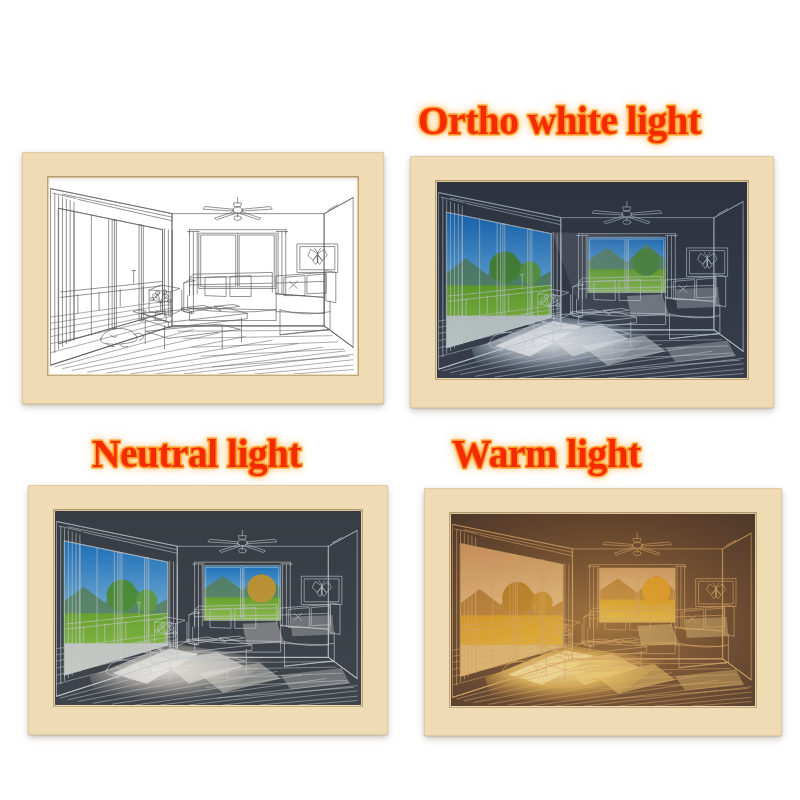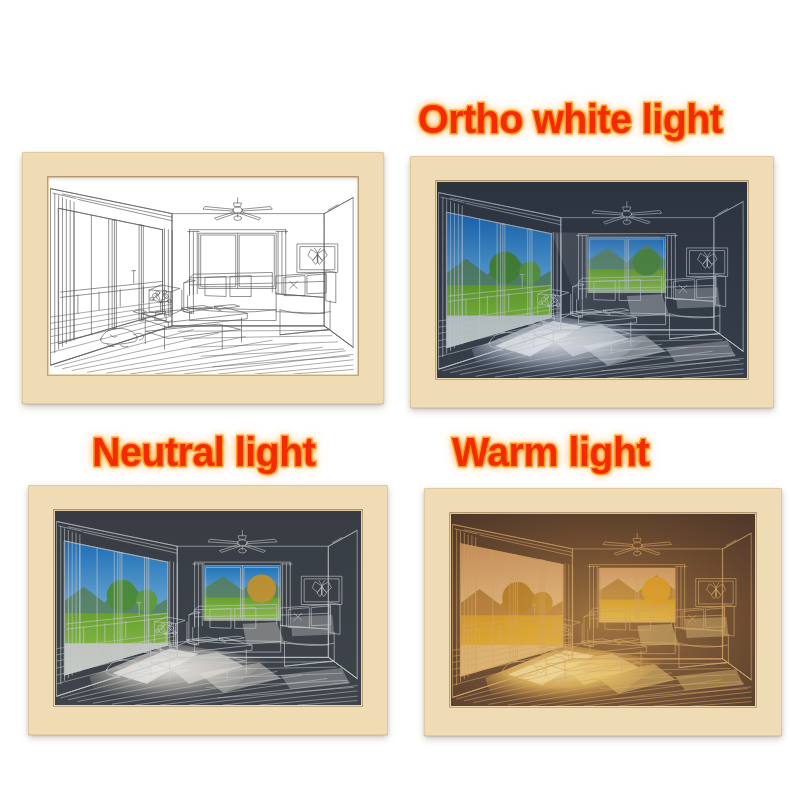--- a/index.html
+++ b/index.html
@@ -1,21 +1,21 @@
 <!DOCTYPE html>
 <html><head>
 <meta charset="utf-8">
 <style>
   html,body{margin:0;padding:0;}
   body{
     width:800px;height:800px;background:#ffffff;
     font-family:"Liberation Sans",sans-serif;
     overflow:hidden;position:relative;
   }
-  .stage{position:absolute;inset:0;}
+  .stage{position:absolute;inset:0;font-family:Liberation Serif, serif;}
 
   
   .label{
     position:absolute;
     font-weight:bold;
     font-style:normal;
     letter-spacing:-0.5px;
     color:#f42a00;
     white-space:nowrap;
     -webkit-text-stroke:3px #ff9a22;

